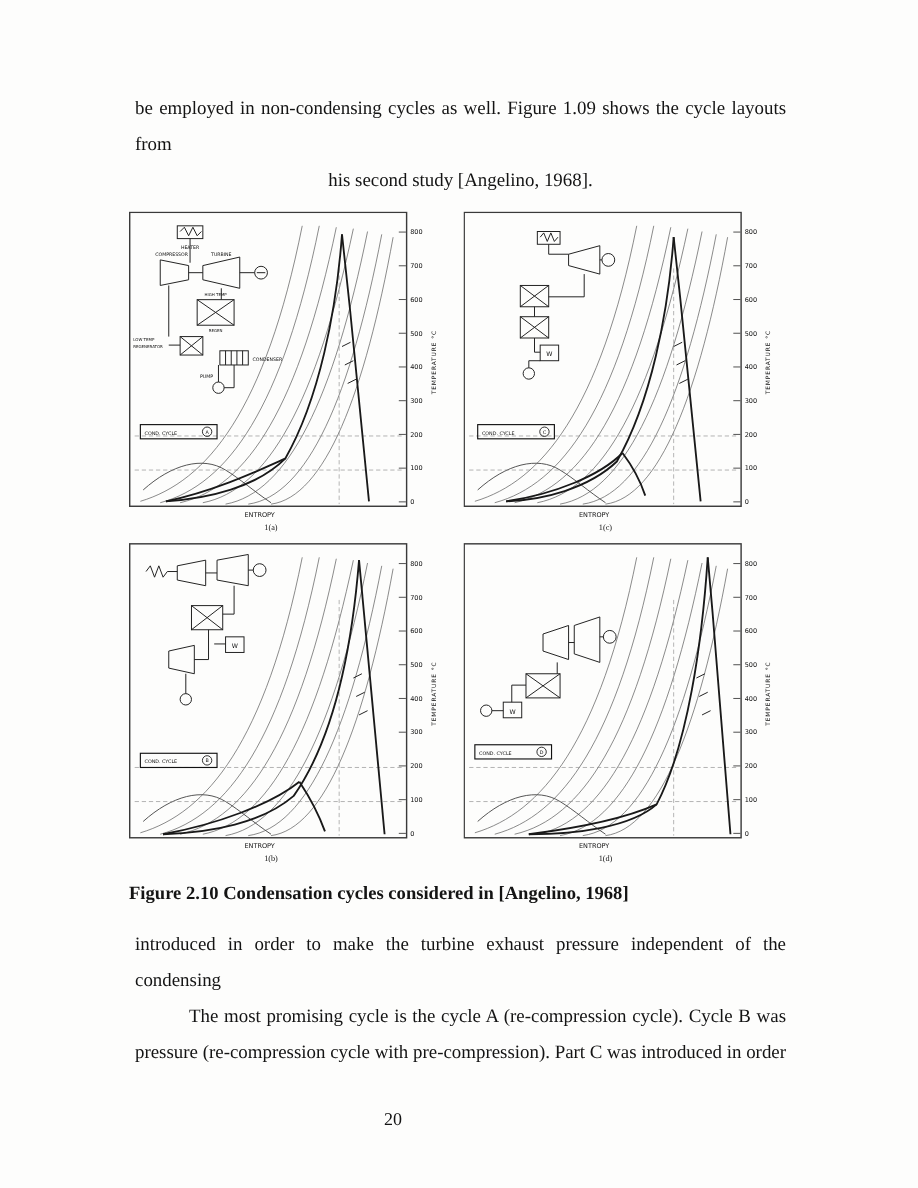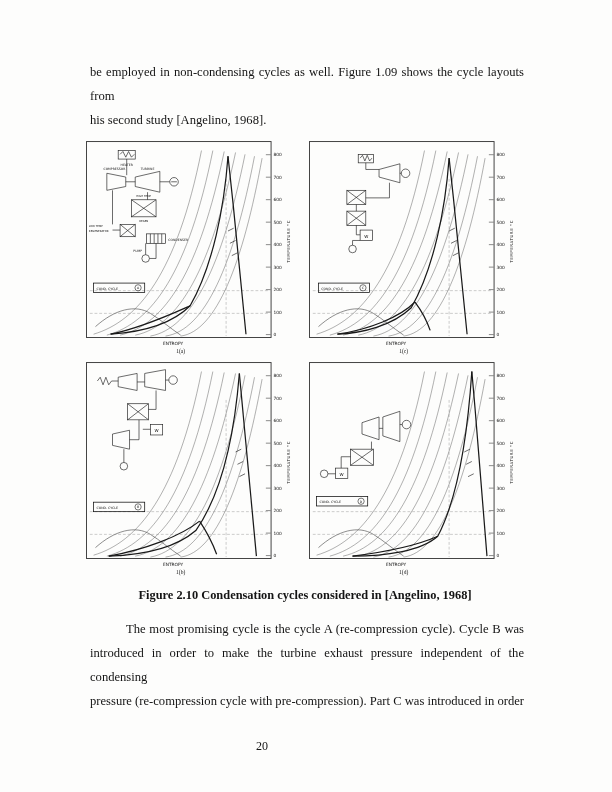--- a/index.html
+++ b/index.html
@@ -1,25 +1,25 @@
 <!DOCTYPE html>
 <html><head>
 <meta charset="utf-8">
 <style>
   *{box-sizing:border-box}
   html,body{margin:0;padding:0}
   body{width:612px;height:792px;background:#fdfdfc;font-family:"Liberation Serif",serif;color:#141414;position:relative;overflow:hidden}
   .content{padding:60px 88px 0 90px}
   .para{font-size:12.6px;line-height:24px;margin:0}
   .jline{display:block;text-align:justify;text-align-last:justify}
-  .lline{display:block;text-align:left}
+  .lline{display:block;text-align:center}
   .indent{text-indent:36px}
   .fig{margin-top:9px;margin-left:-4px}
   .fig-grid{display:grid;grid-template-columns:213px 213px;gap:5px 10px}
-  .caption{margin-top:8px;text-align:center;font-weight:700;font-size:12.4px;line-height:18px}
+  .caption{margin-top:8px;text-align:left;font-weight:700;font-size:12.4px;line-height:18px}
   .body-para{margin-top:13px}
   .pagenum{position:absolute;bottom:38px;left:0;width:524px;text-align:center;font-size:12px}
   svg{display:block}
   .pbox{fill:none;stroke:#3a3a3a;stroke-width:1}
   .c{fill:none;stroke:#5a5a5a;stroke-width:0.5}
   .dome{stroke:#474747;stroke-width:0.65}
   .dash{fill:none;stroke:#8a8a8a;stroke-width:0.45;stroke-dasharray:3 2}
   .bold{fill:none;stroke:#191919;stroke-width:1.3}
   .hatch path{stroke:#222;stroke-width:0.7;fill:none}
   .schem rect,.schem polygon,.schem circle,.schem line,.schem path{fill:none;stroke:#222;stroke-width:0.7}
@@ -353,20 +353,20 @@
         <text class="axisv" transform="translate(216,106) rotate(-90)">TEMPERATURE  °C</text>
         <text class="axish" x="92" y="215">ENTROPY</text>
         <text class="sub" x="100" y="224">1(d)</text>
       </svg>
 
     </div>
     <p class="caption">Figure 2.10 Condensation cycles considered in [Angelino, 1968]</p>
   </div>
 
   <p class="para body-para">
+    <span class="jline">introduced in order to make the turbine exhaust pressure independent of the condensing</span>
     <span class="jline indent">The most promising cycle is the cycle A (re-compression cycle).   Cycle B was</span>
-    <span class="jline">introduced in order to make the turbine exhaust pressure independent of the condensing</span>
     <span class="jline">pressure (re-compression cycle with pre-compression).  Part C was introduced in order</span>
   </p>
 
 </div>
 
 <div class="pagenum">20</div>
 
 </body></html>

